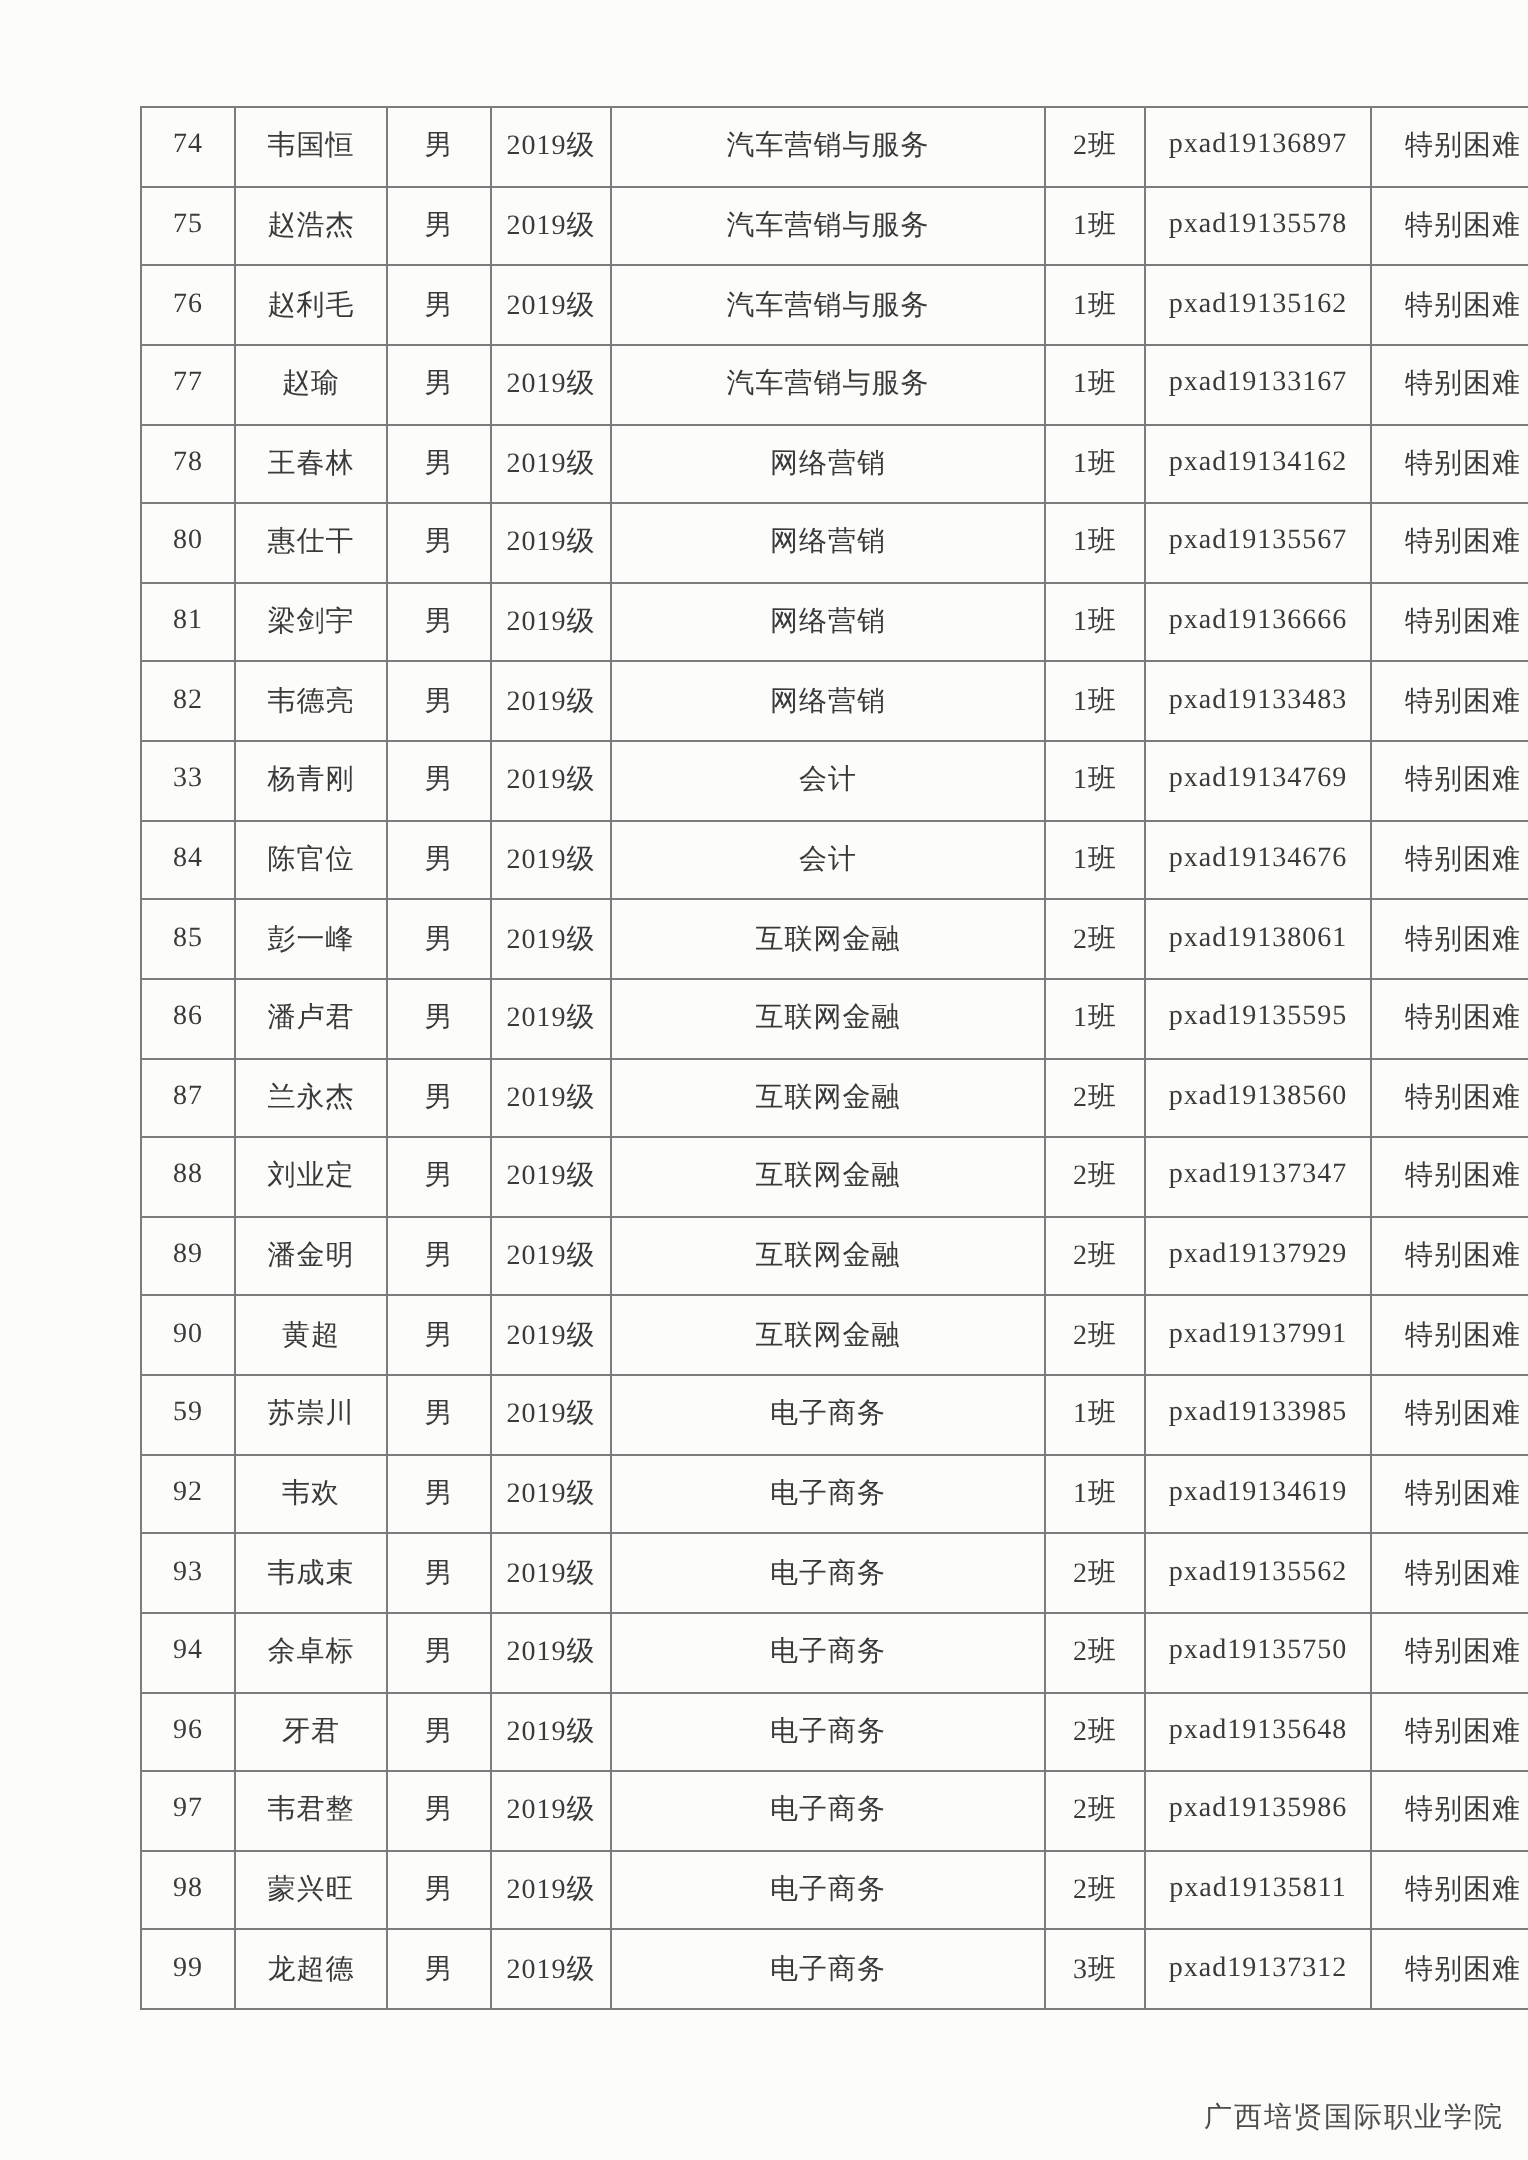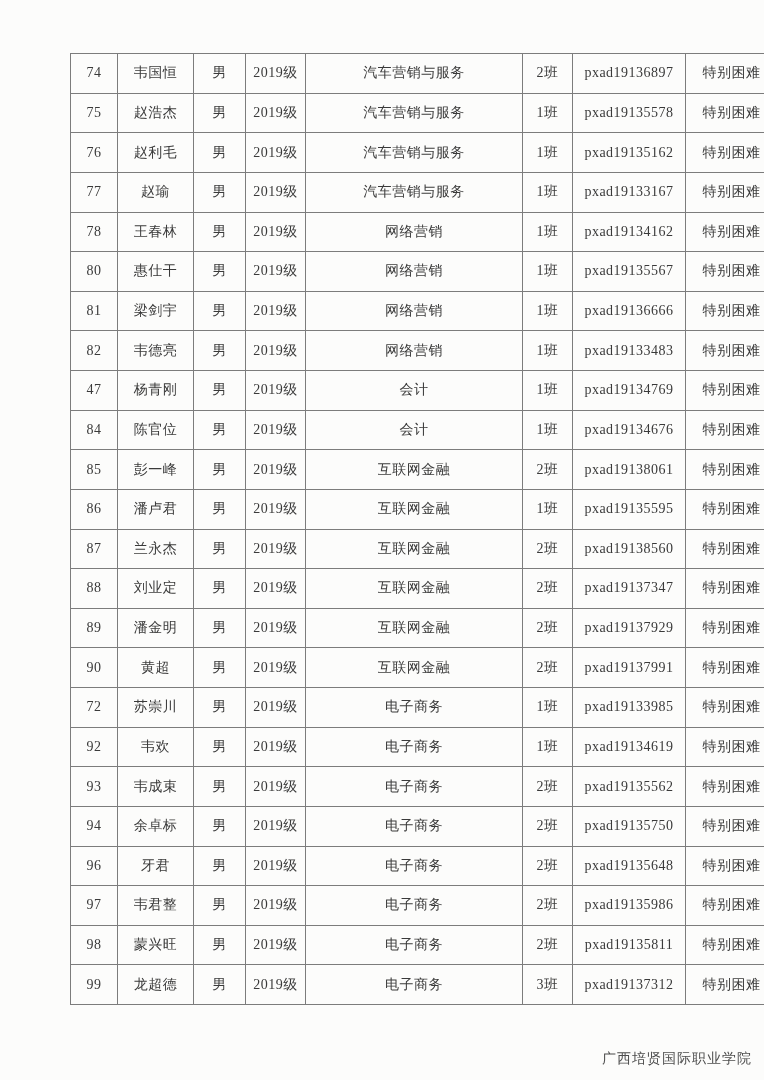--- a/index.html
+++ b/index.html
@@ -141,21 +141,21 @@
           <td>82</td>
           <td>韦德亮</td>
           <td>男</td>
           <td>2019级</td>
           <td>网络营销</td>
           <td>1班</td>
           <td>pxad19133483</td>
           <td>特别困难</td>
         </tr>
         <tr>
-          <td>47</td>
+          <td>33</td>
           <td>杨青刚</td>
           <td>男</td>
           <td>2019级</td>
           <td>会计</td>
           <td>1班</td>
           <td>pxad19134769</td>
           <td>特别困难</td>
         </tr>
         <tr>
           <td>84</td>
@@ -221,21 +221,21 @@
           <td>90</td>
           <td>黄超</td>
           <td>男</td>
           <td>2019级</td>
           <td>互联网金融</td>
           <td>2班</td>
           <td>pxad19137991</td>
           <td>特别困难</td>
         </tr>
         <tr>
-          <td>72</td>
+          <td>59</td>
           <td>苏崇川</td>
           <td>男</td>
           <td>2019级</td>
           <td>电子商务</td>
           <td>1班</td>
           <td>pxad19133985</td>
           <td>特别困难</td>
         </tr>
         <tr>
           <td>92</td>

